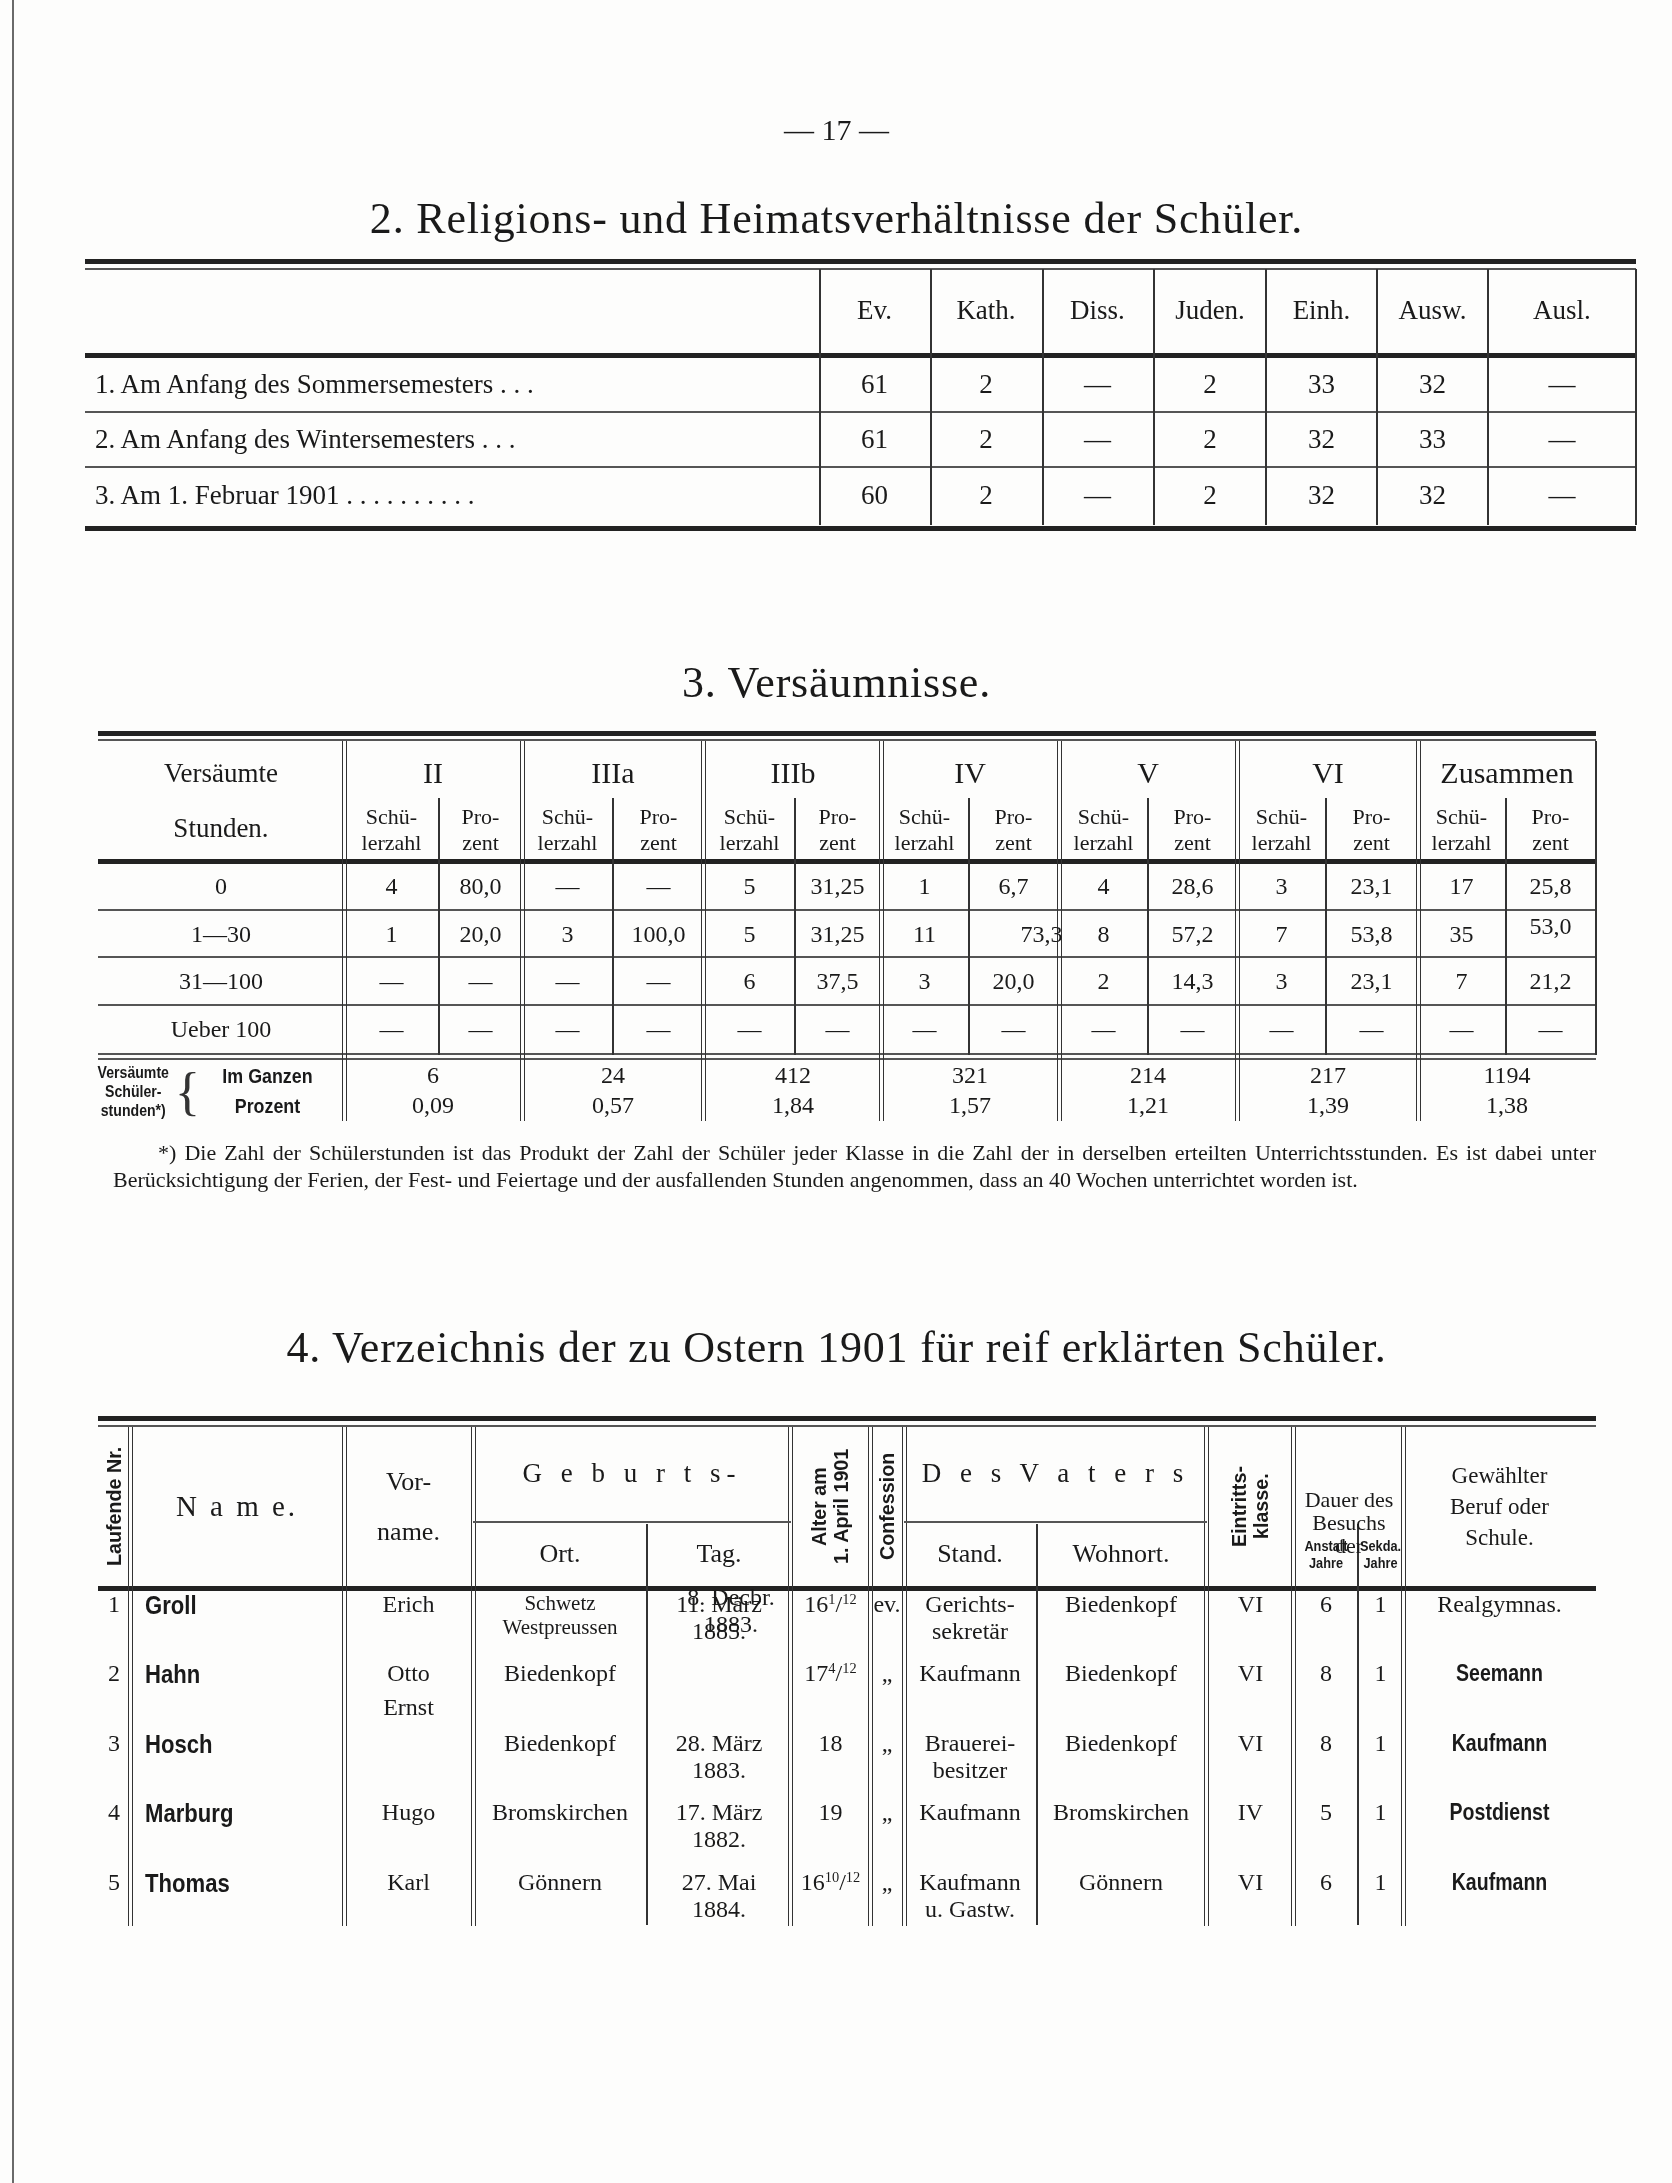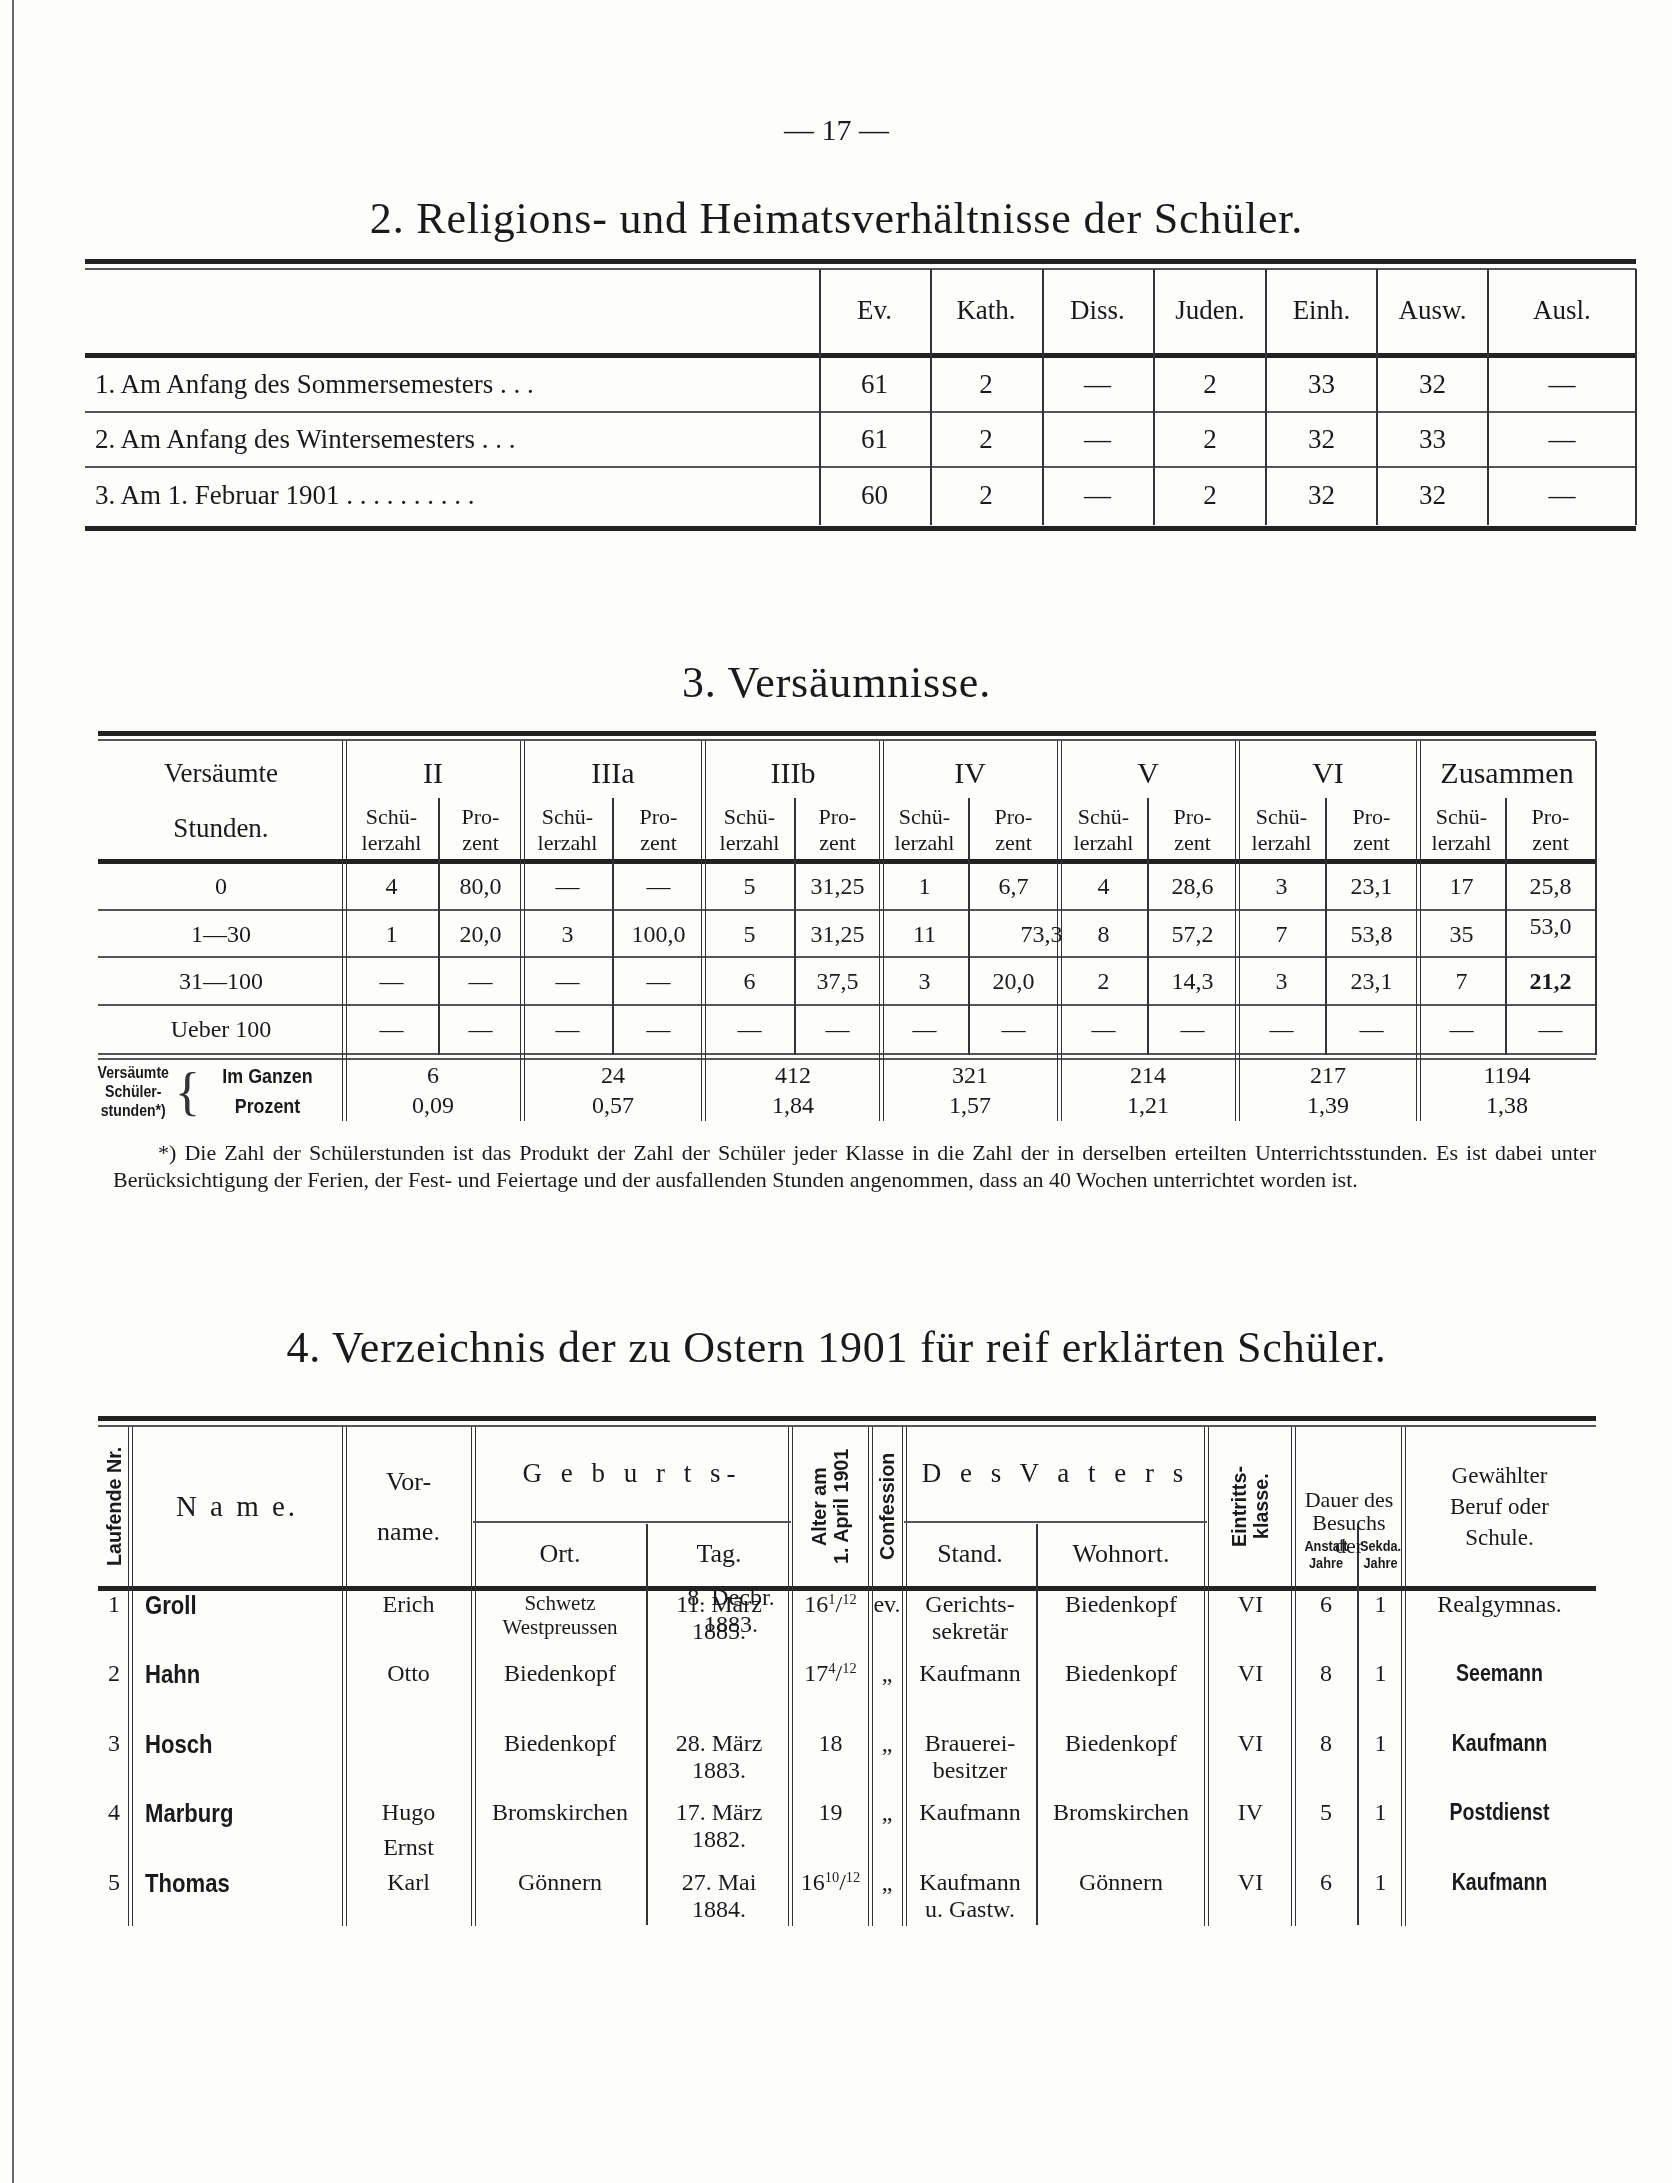--- a/index.html
+++ b/index.html
@@ -180,21 +180,21 @@
     <div class="cell t2" style="left:613px;top:959px;width:91px;height:45px;">—</div>
     <div class="cell t2" style="left:704px;top:959px;width:91px;height:45px;">6</div>
     <div class="cell t2" style="left:794px;top:959px;width:87px;height:45px;">37,5</div>
     <div class="cell t2" style="left:881px;top:959px;width:87px;height:45px;">3</div>
     <div class="cell t2" style="left:968px;top:959px;width:91px;height:45px;">20,0</div>
     <div class="cell t2" style="left:1059px;top:959px;width:89px;height:45px;">2</div>
     <div class="cell t2" style="left:1148px;top:959px;width:89px;height:45px;">14,3</div>
     <div class="cell t2" style="left:1237px;top:959px;width:89px;height:45px;">3</div>
     <div class="cell t2" style="left:1325px;top:959px;width:93px;height:45px;">23,1</div>
     <div class="cell t2" style="left:1418px;top:959px;width:87px;height:45px;">7</div>
-    <div class="cell t2" style="left:1505px;top:959px;width:91px;height:45px;font-weight:bold;">21,2</div>
+    <div class="cell t2" style="left:1505px;top:959px;width:91px;height:45px;">21,2</div>
     <div class="cell t2" style="left:98px;top:1007px;width:246px;height:46px;">Ueber 100</div>
     <div class="cell t2" style="left:344px;top:1007px;width:95px;height:46px;">—</div>
     <div class="cell t2" style="left:439px;top:1007px;width:83px;height:46px;">—</div>
     <div class="cell t2" style="left:522px;top:1007px;width:91px;height:46px;">—</div>
     <div class="cell t2" style="left:613px;top:1007px;width:91px;height:46px;">—</div>
     <div class="cell t2" style="left:704px;top:1007px;width:91px;height:46px;">—</div>
     <div class="cell t2" style="left:794px;top:1007px;width:87px;height:46px;">—</div>
     <div class="cell t2" style="left:881px;top:1007px;width:87px;height:46px;">—</div>
     <div class="cell t2" style="left:968px;top:1007px;width:91px;height:46px;">—</div>
     <div class="cell t2" style="left:1059px;top:1007px;width:89px;height:46px;">—</div>
@@ -305,21 +305,21 @@
     </div>
     <div class="cell t3" style="left:870px;top:1658px;width:34px;height:70px;align-items:flex-start;padding-top:1.5px;box-sizing:border-box;">„</div>
     <div class="cell t3" style="left:904px;top:1658px;width:132px;height:70px;align-items:flex-start;padding-top:1.5px;box-sizing:border-box;">Kaufmann</div>
     <div class="cell t3" style="left:1036px;top:1658px;width:170px;height:70px;align-items:flex-start;padding-top:1.5px;box-sizing:border-box;">Biedenkopf</div>
     <div class="cell t3" style="left:1207px;top:1658px;width:87px;height:70px;align-items:flex-start;padding-top:1.5px;box-sizing:border-box;">VI</div>
     <div class="cell t3" style="left:1294px;top:1658px;width:64px;height:70px;align-items:flex-start;padding-top:1.5px;box-sizing:border-box;">8</div>
     <div class="cell t3" style="left:1358px;top:1658px;width:45px;height:70px;align-items:flex-start;padding-top:1.5px;box-sizing:border-box;">1</div>
     <div class="cell bold-sans" style="left:1403px;top:1658px;width:193px;height:70px;align-items:flex-start;padding-top:1.5px;box-sizing:border-box;font-size:23px;">Seemann</div>
     <div class="cell t3" style="left:98px;top:1728px;width:32px;height:70px;align-items:flex-start;padding-top:1.5px;box-sizing:border-box;">3</div>
     <div class="cell bold-sans" style="left:145px;top:1728px;width:199px;height:70px;align-items:flex-start;padding-top:1.5px;box-sizing:border-box;font-size:26px;justify-content:flex-start;transform-origin:left top;">Hosch</div>
-    <div class="cell t3" style="left:344px;top:1832px;width:129px;height:70px;align-items:flex-start;padding-top:1.5px;box-sizing:border-box;">Ernst</div>
+    <div class="cell t3" style="left:344px;top:1692px;width:129px;height:70px;align-items:flex-start;padding-top:1.5px;box-sizing:border-box;">Ernst</div>
     <div class="cell t3" style="left:473px;top:1728px;width:174px;height:70px;align-items:flex-start;padding-top:1.5px;box-sizing:border-box;">Biedenkopf</div>
     <div class="cell t3" style="left: 647px; top: 1728px; width: 144px; height: 70px; align-items: flex-start; padding-top: 1.5px; box-sizing: border-box; white-space: pre-line;">28. März
 1883.</div>
     <div class="cell t3" style="left:791px;top:1728px;width:79px;height:70px;align-items:flex-start;padding-top:1.5px;box-sizing:border-box;">
       <span>18</span>
     </div>
     <div class="cell t3" style="left:870px;top:1728px;width:34px;height:70px;align-items:flex-start;padding-top:1.5px;box-sizing:border-box;">„</div>
     <div class="cell t3" style="left: 904px; top: 1728px; width: 132px; height: 70px; align-items: flex-start; padding-top: 1.5px; box-sizing: border-box; white-space: pre-line;">Brauerei-
 besitzer</div>
     <div class="cell t3" style="left:1036px;top:1728px;width:170px;height:70px;align-items:flex-start;padding-top:1.5px;box-sizing:border-box;">Biedenkopf</div>

